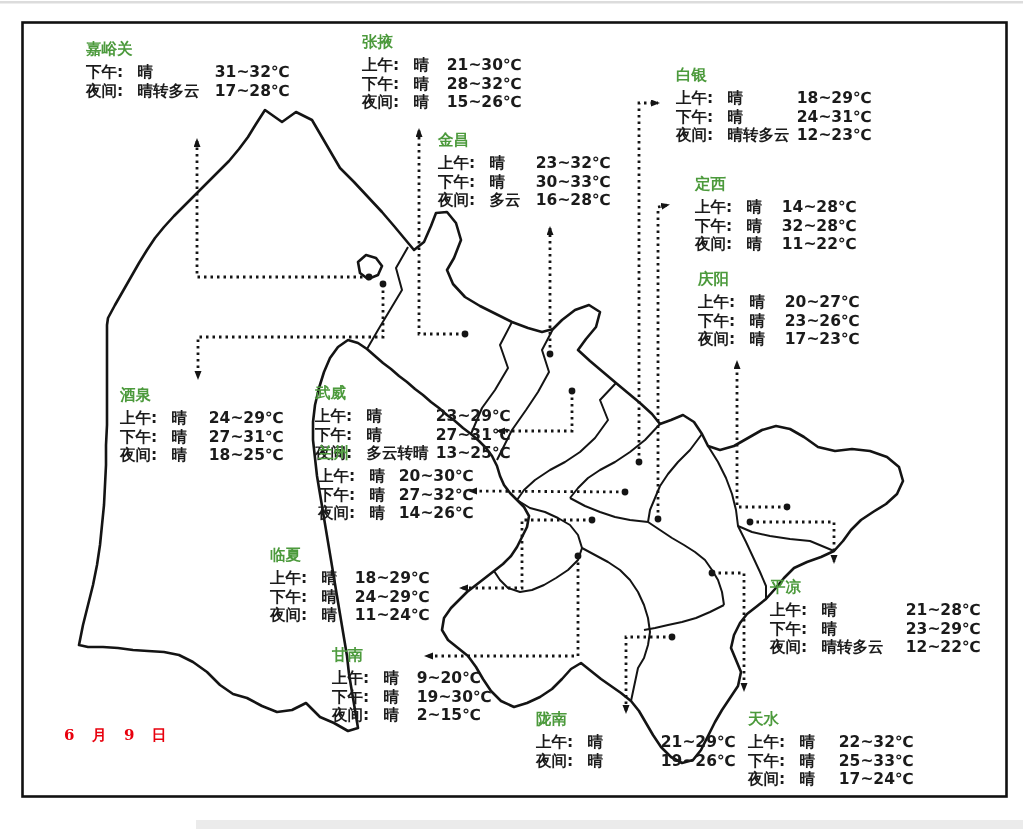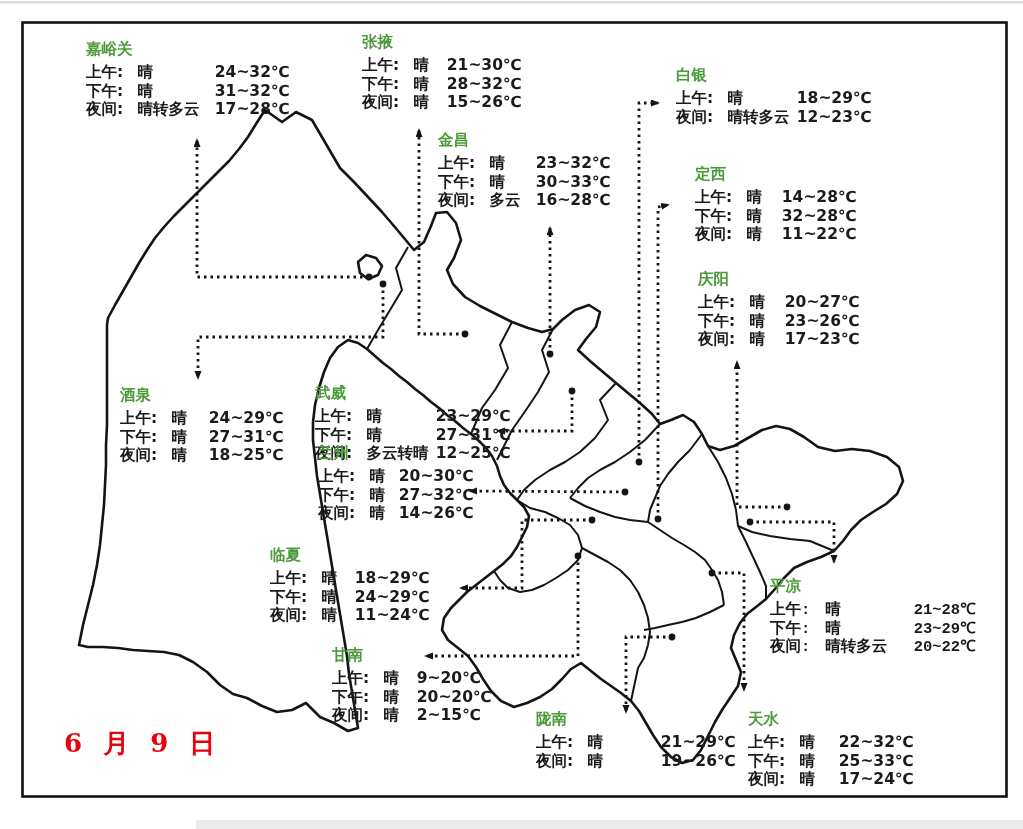--- a/index.html
+++ b/index.html
@@ -14,21 +14,21 @@
     line-height:18.5px;z-index:3;
   }
   .city-name{
     color:var(--green,#4C9A3C);font-size:15.5px;line-height:18px;margin-bottom:5px;
   }
   .row .p{display:inline-block;width:46px;}
   .row .c{display:inline-block;}
   .date-label{
     position:absolute;left:64px;top:726px;z-index:3;
     font-family:"DejaVu Serif","Liberation Serif",serif;
-    font-weight:bold;font-size:26px;color:var(--red,#e8000d);letter-spacing:6px;
+    font-weight:bold;font-size:15px;color:var(--red,#e8000d);letter-spacing:6px;
   }
 </style>
 </head>
 <body>
 
 <div class="stage" style="--green: #4C9A3C; --ink: #1b1b1b; --red: #e8000d;">
 
   <svg width="1023" height="829" viewBox="0 0 1023 829">
     <defs>
       <marker id="ah" markerWidth="9" markerHeight="8" refX="7" refY="3.5" orient="auto" markerUnits="userSpaceOnUse">
@@ -117,25 +117,20 @@
       <circle cx="750" cy="522" r="3.4"></circle>
       <circle cx="787" cy="507" r="3.4"></circle>
       <circle cx="712" cy="573" r="3.4"></circle>
       <circle cx="672" cy="637" r="3.4"></circle>
     </g>
   </svg>
 
   <div id="labels">
       <div class="city" style="left: 86px; top: 40px;">
     <div class="city-name">嘉峪关</div>
-  <div class="row">
-    <span class="p">上午:</span>
-    <span class="c" style="width: 72px;">晴</span>
-    <span class="t">24~32℃</span>
-  </div>
         <div class="row">
     <span class="p">下午:</span>
     <span class="c" style="width: 72px;">晴</span>
     <span class="t">31~32℃</span>
   </div>
         <div class="row">
     <span class="p">夜间:</span>
     <span class="c" style="width: 72px;">晴转多云</span>
     <span class="t">17~28℃</span>
   </div>
@@ -159,20 +154,25 @@
   </div>
       </div>
       <div class="city" style="left: 676px; top: 66px;">
     <div class="city-name">白银</div>
   <div class="row">
     <span class="p">上午:</span>
     <span class="c" style="width: 64px;">晴</span>
     <span class="t">18~29℃</span>
   </div>
         <div class="row">
+    <span class="p">下午:</span>
+    <span class="c" style="width: 64px;">晴</span>
+    <span class="t">24~31℃</span>
+  </div>
+        <div class="row">
     <span class="p">夜间:</span>
     <span class="c" style="width: 64px;">晴转多云</span>
     <span class="t">12~23℃</span>
   </div>
       </div>
       <div class="city" style="left: 438px; top: 131px;">
     <div class="city-name">金昌</div>
   <div class="row">
     <span class="p">上午:</span>
     <span class="c" style="width: 41px;">晴</span>
@@ -182,21 +182,21 @@
     <span class="p">下午:</span>
     <span class="c" style="width: 41px;">晴</span>
     <span class="t">30~33℃</span>
   </div>
         <div class="row">
     <span class="p">夜间:</span>
     <span class="c" style="width: 41px;">多云</span>
     <span class="t">16~28℃</span>
   </div>
       </div>
-      <div class="city" style="left: 695px; top: 165px;">
+      <div class="city" style="left: 695px; top: 175px;">
     <div class="city-name">定西</div>
   <div class="row">
     <span class="p">上午:</span>
     <span class="c" style="width: 30px;">晴</span>
     <span class="t">14~28℃</span>
   </div>
         <div class="row">
     <span class="p">下午:</span>
     <span class="c" style="width: 30px;">晴</span>
     <span class="t">32~28℃</span>
@@ -251,21 +251,21 @@
     <span class="t">23~29℃</span>
   </div>
         <div class="row">
     <span class="p">下午:</span>
     <span class="c" style="width: 64px;">晴</span>
     <span class="t">27~31℃</span>
   </div>
         <div class="row">
     <span class="p">夜间:</span>
     <span class="c" style="width: 64px;">多云转晴</span>
-    <span class="t">12~25℃</span>
+    <span class="t">13~25℃</span>
   </div>
       </div>
       <div class="city" style="left: 318px; top: 444px;">
     <div class="city-name">兰州</div>
   <div class="row">
     <span class="p">上午:</span>
     <span class="c" style="width: 24px;">晴</span>
     <span class="t">20~30℃</span>
   </div>
         <div class="row">
@@ -300,44 +300,44 @@
       <div class="city" style="left: 332px; top: 646px;">
     <div class="city-name">甘南</div>
   <div class="row">
     <span class="p">上午:</span>
     <span class="c" style="width: 28px;">晴</span>
     <span class="t">9~20℃</span>
   </div>
         <div class="row">
     <span class="p">下午:</span>
     <span class="c" style="width: 28px;">晴</span>
-    <span class="t">20~20℃</span>
+    <span class="t">19~30℃</span>
   </div>
         <div class="row">
     <span class="p">夜间:</span>
     <span class="c" style="width: 28px;">晴</span>
     <span class="t">2~15℃</span>
   </div>
       </div>
-      <div class="city" style="left: 770px; top: 578px; font-family: Liberation Mono, monospace;">
+      <div class="city" style="left: 770px; top: 578px;">
     <div class="city-name">平凉</div>
   <div class="row">
     <span class="p">上午:</span>
     <span class="c" style="width: 79px;">晴</span>
     <span class="t">21~28℃</span>
   </div>
         <div class="row">
     <span class="p">下午:</span>
     <span class="c" style="width: 79px;">晴</span>
     <span class="t">23~29℃</span>
   </div>
         <div class="row">
     <span class="p">夜间:</span>
     <span class="c" style="width: 79px;">晴转多云</span>
-    <span class="t">20~22℃</span>
+    <span class="t">12~22℃</span>
   </div>
       </div>
       <div class="city" style="left: 536px; top: 710px;">
     <div class="city-name">陇南</div>
   <div class="row">
     <span class="p">上午:</span>
     <span class="c" style="width: 68px;">晴</span>
     <span class="t">21~29℃</span>
   </div>
         <div class="row">

